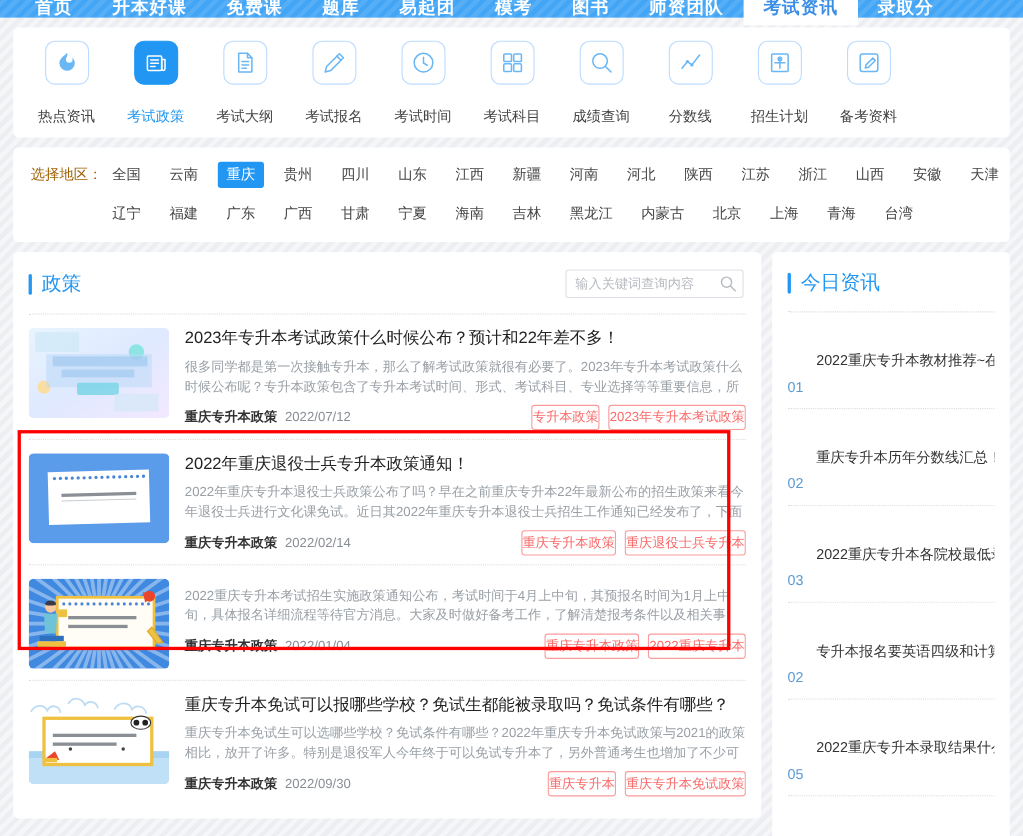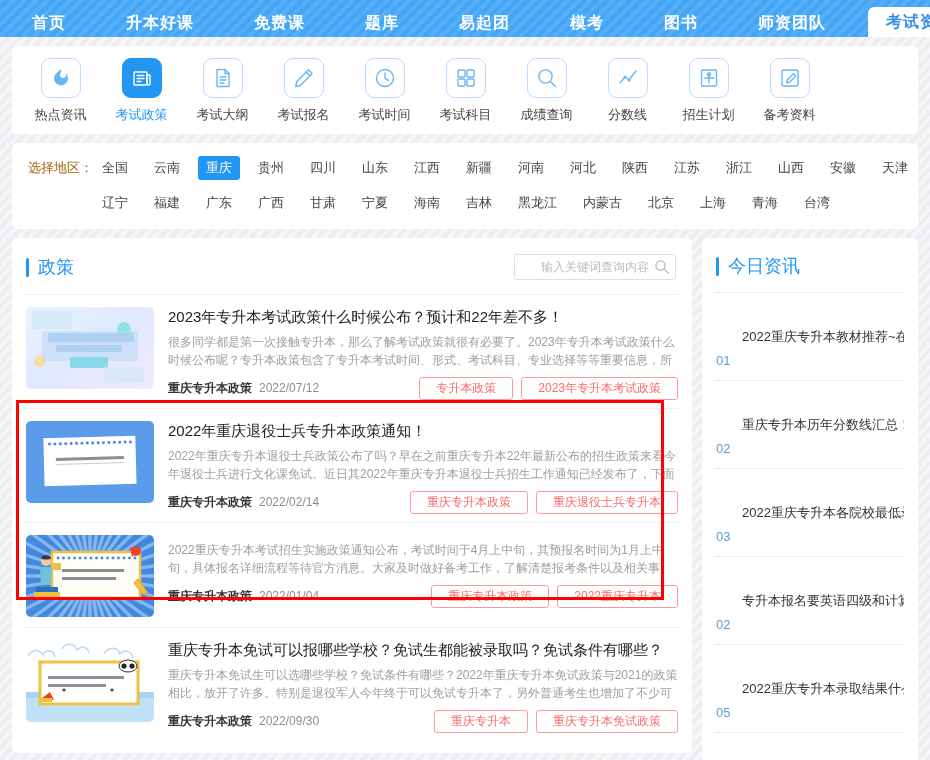--- a/index.html
+++ b/index.html
@@ -12,33 +12,32 @@
     background-color: #f0f2f5;
     background-image: repeating-linear-gradient(
       -45deg,
       #eceef1 0px, #eceef1 4px,
       #f5f6f8 4px, #f5f6f8 8px
     );
   }
 
   
   .topnav {
-    height: 37px;
+    height: 16px;
     background: #42a5f5;
     background-image: repeating-linear-gradient(
       -45deg,
       rgba(255,255,255,0.10) 0px, rgba(255,255,255,0.10) 4px,
       rgba(255,255,255,0.00) 4px, rgba(255,255,255,0.00) 8px
     );
     display: flex;
-    align-items: flex-end;
+    align-items: center;
     padding-left: 14px;
     position: relative;
     z-index: 5;
-    gap: 24px;
   }
   .topnav-item {
     color: #ffffff;
     font-size: 16px;
     font-weight: bold;
     line-height: 28px;
     padding: 0 18px;
     white-space: nowrap;
     cursor: pointer;
     letter-spacing: 1px;
@@ -63,20 +62,21 @@
     padding: 12px 8px 10px 8px;
     overflow: hidden;
   }
   .cat-item {
     width: 81px;
     flex: 0 0 81px;
     display: flex;
     flex-direction: column;
     align-items: center;
     cursor: pointer;
+    gap: 12px;
   }
   .cat-icon {
     width: 40px; height: 40px;
     border: 1px solid #bcdcff;
     border-radius: 9px;
     display: flex; align-items: center; justify-content: center;
     background: #ffffff;
   }
   .cat-item.active .cat-icon { background: #2196f3; border-color: #2196f3; }
   .cat-icon svg { display: block; }
@@ -143,21 +143,20 @@
     font-size: 18px; color: #2196f3; margin-left: 9px; white-space: nowrap;
   }
   .search-wrap { margin-left: auto; position: relative; }
   .search-input {
     width: 162px; height: 26px;
     border: 1px solid #dcdfe6; border-radius: 3px;
     padding: 0 26px 0 8px;
     font-size: 12px; color: #333;
     font-family: "Liberation Sans", sans-serif;
     outline: none;
-    text-align: right;
   }
   .search-input::placeholder { color: #b6bac0; }
   .search-btn {
     position: absolute; right: 6px; top: 5px;
     width: 16px; height: 16px; cursor: pointer;
     background: transparent; border: none; padding: 0;
   }
 
   
   .art {
@@ -189,21 +188,21 @@
   }
   .art-meta {
     display: flex; align-items: center; margin-top: 9px; height: 20px;
   }
   .art-src { font-size: 12px; color: #333333; font-weight: bold; white-space: nowrap; }
   .art-date { font-size: 12px; color: #8a8f96; margin-left: 7px; white-space: nowrap; }
   .art-tags { margin-left: auto; display: flex; gap: 8px; }
   .tag {
     font-size: 12px; color: #fa6a6a;
     border: 1px solid #fa9b9b; border-radius: 3px;
-    padding: 2px 16px; white-space: nowrap; cursor: pointer;
+    padding: 2px 0; white-space: nowrap; cursor: pointer;
   }
 
   
   .highlight-box {
     position: absolute;
     border: 3px solid #ff0000;
     pointer-events: none;
     z-index: 20;
   }
 

